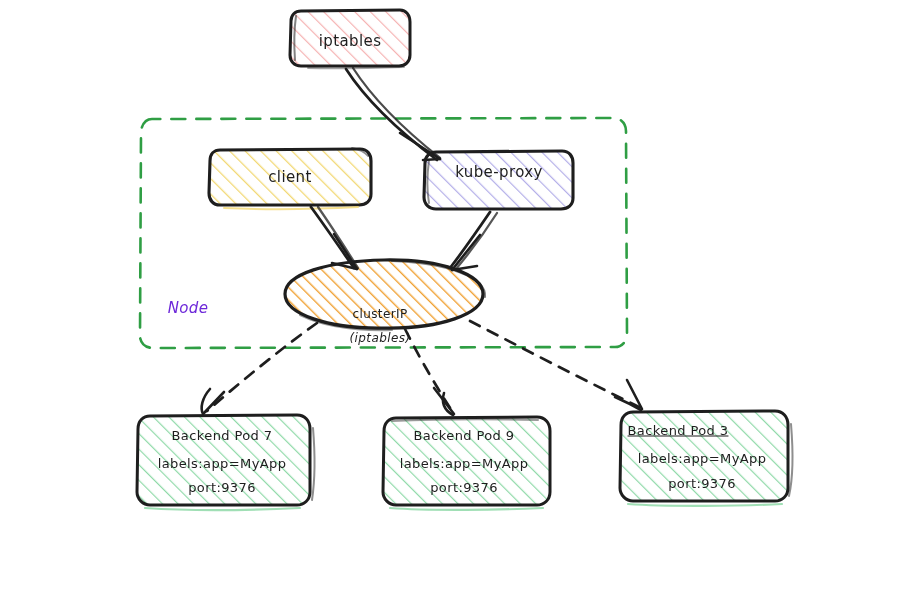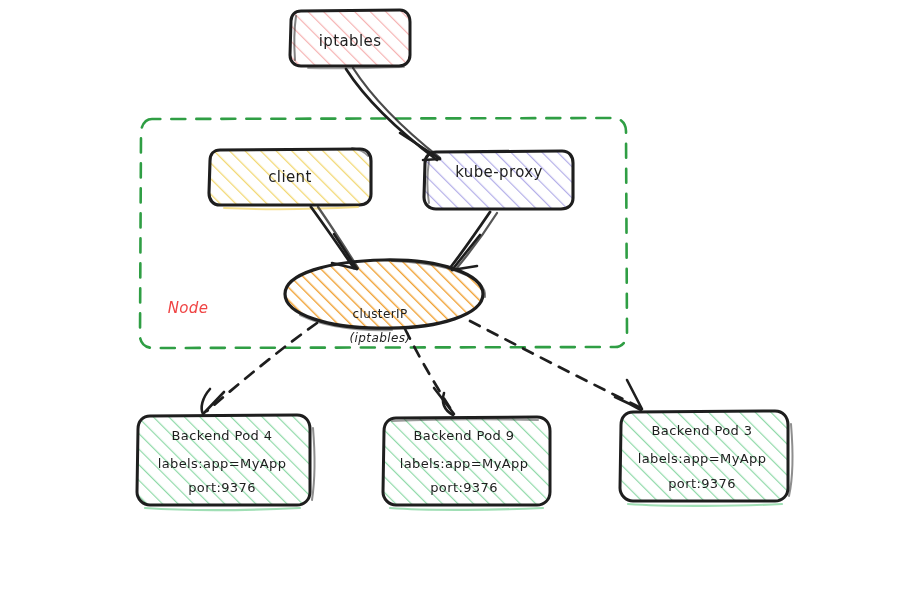--- a/index.html
+++ b/index.html
@@ -8,21 +8,21 @@
   #stage svg{position:absolute;left:0;top:0;width:905px;height:591px;}
   .lbl{
     position:absolute;
     font-family:"DejaVu Sans",sans-serif;
     color:#1e1e1e;
     white-space:nowrap;
     transform:translate(-50%,-50%);
     letter-spacing:0.4px;
     pointer-events:none;
   }
-  .lbl.node-label{color:#ef4444;font-size:15px;font-style:italic;}
+  .lbl.node-label{color:#6d28d9;font-size:15px;font-style:italic;}
   .t-title{font-size:15px;}
   .t-pod{font-size:13px;}
   .t-ellipse{font-size:12px;margin-top:32px;}
 </style>
 </head>
 <body>
 
 <div id="stage">
 
   <svg viewBox="0 0 905 591" xmlns="http://www.w3.org/2000/svg">
@@ -154,25 +154,25 @@
 
   <div class="lbl t-title" style="left:290px;top:177px;">client</div>
 
   <div class="lbl t-title" style="left:499px;top:172px;text-align:right;">kube-proxy</div>
 
   <div class="lbl t-ellipse" style="left:380px;top:282px;">clusterIP</div>
   <div class="lbl t-ellipse" style="left:380px;top:306px;font-style:italic;">(iptables)</div>
 
   <div class="lbl node-label" style="left:188px;top:308px;">Node</div>
 
-  <div class="lbl t-pod" style="left:222px;top:435px;">Backend Pod 4</div>
+  <div class="lbl t-pod" style="left:222px;top:435px;">Backend Pod 7</div>
   <div class="lbl t-pod" style="left:222px;top:463px;">labels:app=MyApp</div>
   <div class="lbl t-pod" style="left:222px;top:487px;">port:9376</div>
 
   <div class="lbl t-pod" style="left:464px;top:435px;">Backend Pod 9</div>
   <div class="lbl t-pod" style="left:464px;top:463px;">labels:app=MyApp</div>
   <div class="lbl t-pod" style="left:464px;top:487px;">port:9376</div>
 
-  <div class="lbl t-pod" style="left:702px;top:430px;">Backend Pod 3</div>
+  <div class="lbl t-pod" style="left:678px;top:430px;text-decoration:underline;">Backend Pod 3</div>
   <div class="lbl t-pod" style="left:702px;top:458px;">labels:app=MyApp</div>
   <div class="lbl t-pod" style="left:702px;top:483px;">port:9376</div>
 
 </div>
 
 </body></html>

